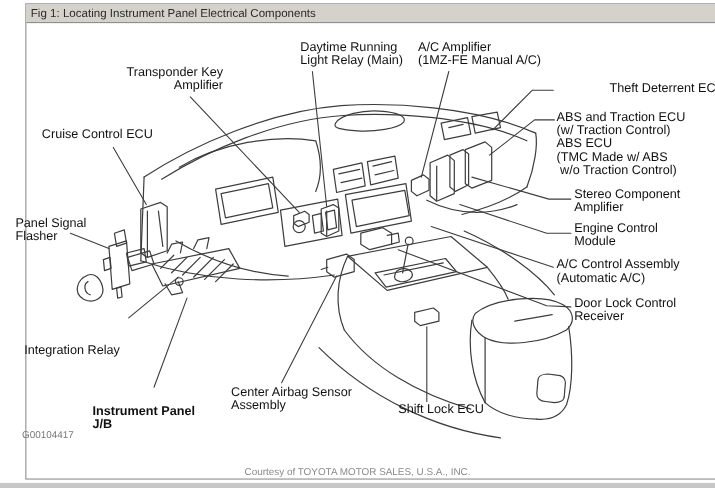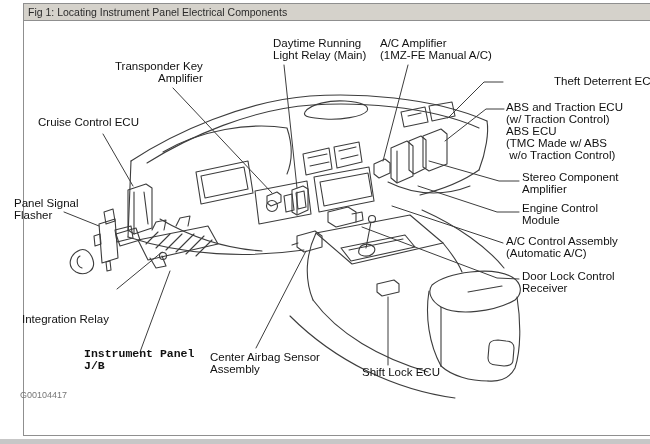--- a/index.html
+++ b/index.html
@@ -196,24 +196,25 @@
 Amplifier</div>
       <div class="lbl" style="left: 522px; top: 202px;">Engine Control
 Module</div>
       <div class="lbl" style="left: 14px; top: 197px;">Panel Signal
 Flasher</div>
       <div class="lbl" style="left: 506px; top: 235px;">A/C Control Assembly
 (Automatic A/C)</div>
       <div class="lbl" style="left: 522px; top: 270px;">Door Lock Control
 Receiver</div>
       <div class="lbl" style="left: 22px; top: 283px; margin-top: 30px;">Integration Relay</div>
-      <div class="lbl bold" style="left: 84px; top: 348px; font-family: Liberation Mono, monospace;">Instrument Panel
+      <div class="lbl bold" style="left: 84px; top: 368px;">Instrument Panel
 J/B</div>
       <div class="lbl" style="left: 210px; top: 351px;">Center Airbag Sensor
 Assembly</div>
       <div class="lbl" style="left: 362px; top: 366px; text-align: right;">Shift Lock ECU</div>
     </div>
 
   <div class="lbl" style="left:20px;top:389px;font-size:9px;color:#777;">G00104417</div>
 
+  <div id="footer">Courtesy of TOYOTA MOTOR SALES, U.S.A., INC.</div>
 
   <div id="bottomstrip"></div>
 </div>
 
 </body></html>

